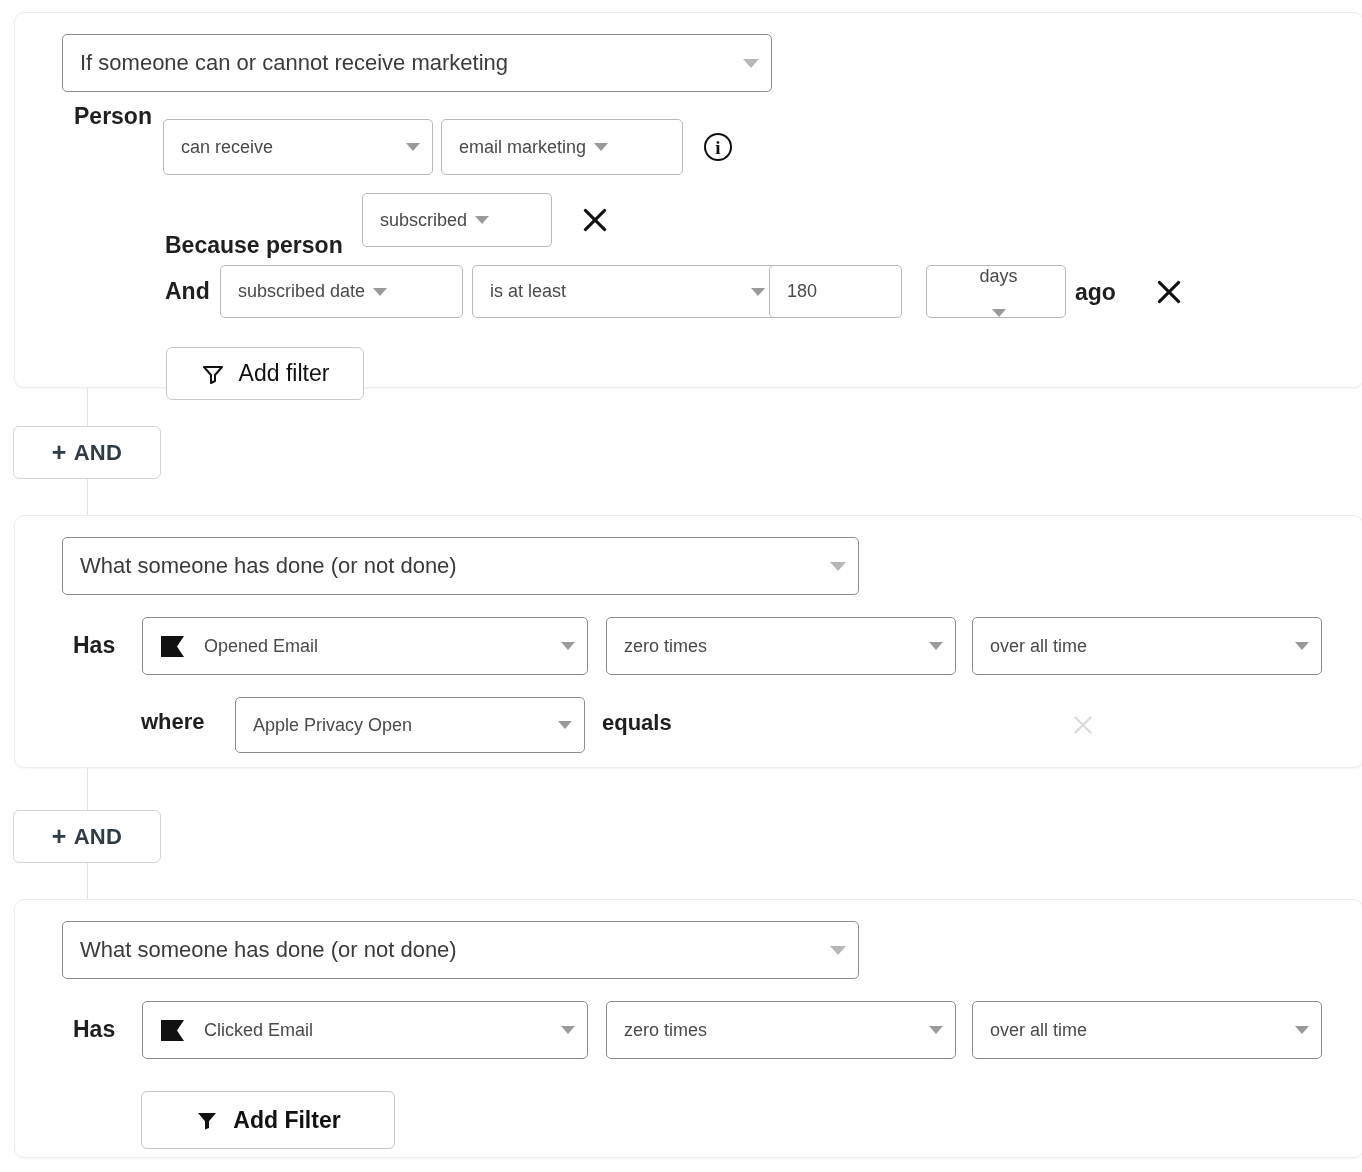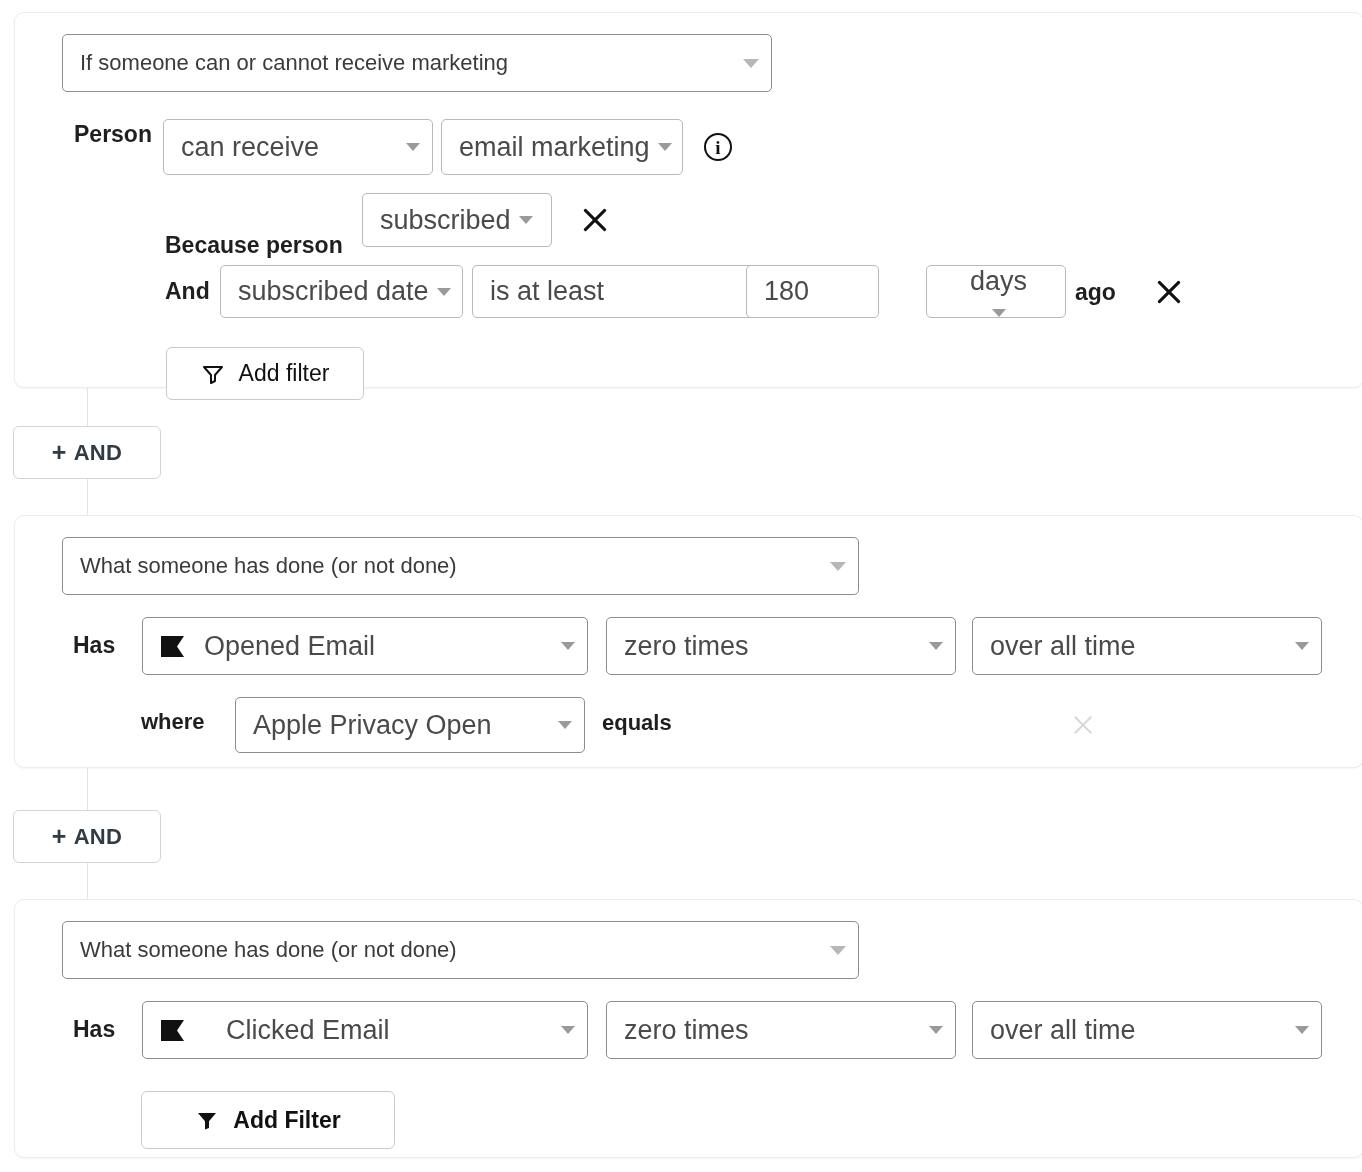--- a/index.html
+++ b/index.html
@@ -25,21 +25,21 @@
   }
 
   
   .ctl {
     position: absolute;
     background: #ffffff;
     border: 1px solid #b9b9b9;
     border-radius: 5px;
     display: flex;
     align-items: center;
-    font-size: 27px;
+    font-size: 18px;
     color: #4a4a4a;
     padding: 0 12px 0 17px;
     white-space: nowrap;
   }
   .ctl.dark-border { border-color: #8d8d8d; }
   .ctl .txt { flex: 0 0 auto; }
   .ctl .sp  { flex: 1 1 auto; min-width: 10px; }
 
   
   .caret {
@@ -139,21 +139,21 @@
 <div id="root">
 
   <div class="card" style="top:12px; height:376px;">
 
     <div class="ctl dark-border" style="left:47px; top:21px; width:710px; height:58px; font-size:22px; color:#3b3b3b;">
       <span class="txt">If someone can or cannot receive marketing</span>
       <span class="sp"></span>
       <span class="caret"></span>
     </div>
 
-    <span class="word" style="left:59px; top:110px; font-size:23px;">Person</span>
+    <span class="word" style="left:59px; top:92px; font-size:23px;">Person</span>
 
     <div class="ctl" style="left:148px; top:106px; width:270px; height:56px;">
       <span class="txt">can receive</span>
       <span class="sp"></span>
       <span class="caret sm"></span>
     </div>
 
     <div class="ctl" style="left:426px; top:106px; width:242px; height:56px; padding-right:4px;">
       <span class="txt">email marketing</span>
       <span class="caret sm tight"></span>
@@ -178,21 +178,21 @@
       <span class="txt">is at least</span>
       <span class="sp"></span>
       <span class="caret sm"></span>
     </div>
 
     <div class="ctl" style="left:205px; top:252px; width:243px; height:53px; padding-right:10px;">
       <span class="txt">subscribed date</span>
       <span class="caret sm tight"></span>
     </div>
 
-    <div class="ctl" style="left:731px; top:252px; width:133px; height:53px;">
+    <div class="ctl" style="left:754px; top:252px; width:133px; height:53px;">
       <span class="txt">180</span>
     </div>
 
     <div class="ctl" style="left:911px; top:252px; width:140px; height:53px;flex-direction:column;">
       <span class="txt">days</span>
       <span class="sp"></span>
       <span class="caret sm"></span>
     </div>
 
     <span class="word" style="left:1060px; top:268px; font-size:23px;">ago</span>
@@ -271,21 +271,21 @@
   <div class="card" style="top:899px; height:259px;">
 
     <div class="ctl dark-border" style="left:47px; top:21px; width:797px; height:58px; font-size:22px; color:#3b3b3b;">
       <span class="txt">What someone has done (or not done)</span>
       <span class="sp"></span>
       <span class="caret"></span>
     </div>
 
     <span class="word" style="left:58px; top:118px; font-size:23px;">Has</span>
 
-    <div class="ctl dark-border" style="left:127px; top:101px; width:446px; height:58px; padding-left:16px;gap:22px;">
+    <div class="ctl dark-border" style="left:127px; top:101px; width:446px; height:58px; padding-left:16px;">
       <span class="flagicon" style="margin-right:18px;">
         <svg width="27" height="25" viewBox="0 0 27 25" fill="#111">
           <path d="M2 2h23l-7 10.5L25 23H2z"></path>
         </svg>
       </span>
       <span class="txt">Clicked Email</span>
       <span class="sp"></span>
       <span class="caret sm"></span>
     </div>
 

